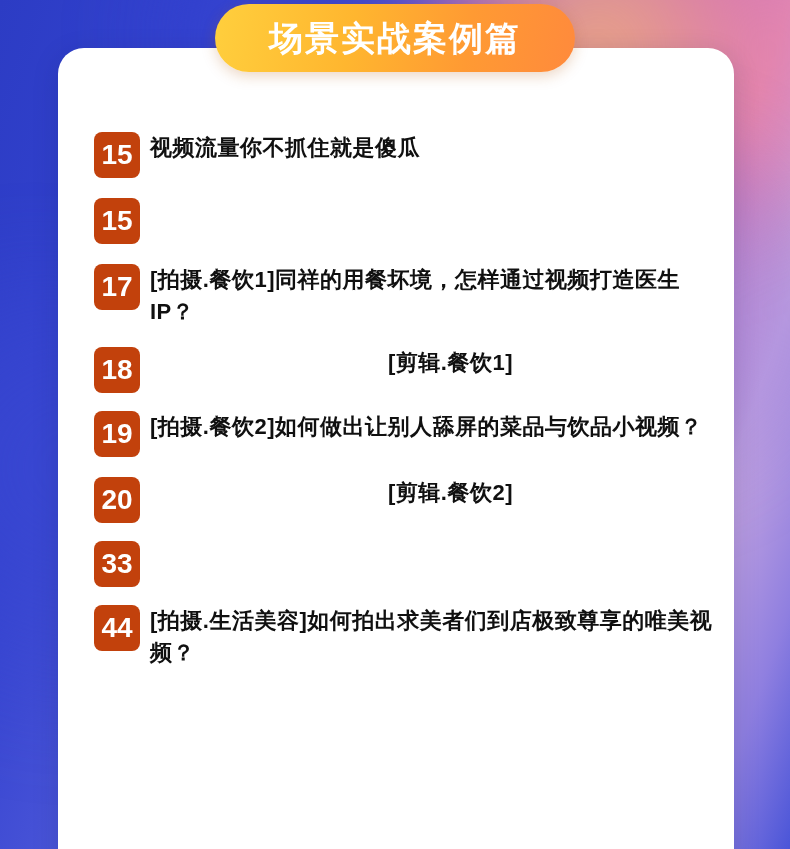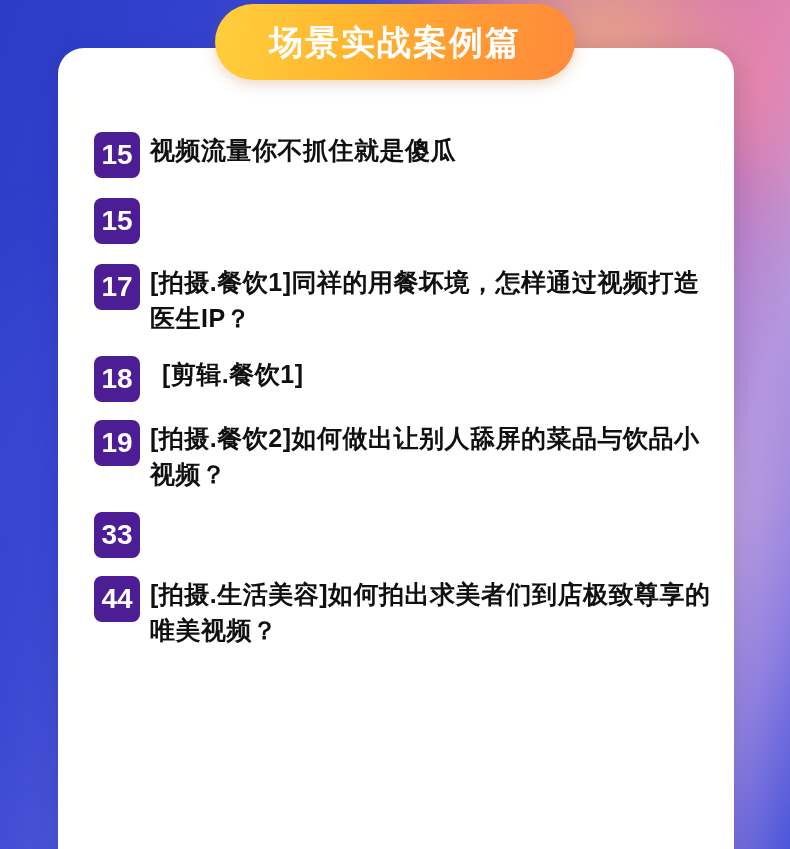--- a/index.html
+++ b/index.html
@@ -60,21 +60,21 @@
     border-radius: 26px;
     box-shadow: 0 6px 26px rgba(20,25,90,0.18);
   }
 
   .ribbon {
     position: absolute;
     left: 50%;
     transform: translateX(-50%);
     top: 4px;
     width: 360px;
-    height: 76px;
+    height: 68px;
     border-radius: 38px;
     background: linear-gradient(100deg, #ffcf3d 0%, #ffb62f 38%, #ff9a33 70%, #ff8a3c 100%);
     box-shadow: 0 4px 14px rgba(180,90,20,0.25);
     display: flex;
     align-items: center;
     justify-content: center;
     z-index: 5;
   }
   .ribbon-title {
     color: #ffffff;
@@ -91,50 +91,51 @@
     top: 82px;
     right: 18px;
     bottom: 0;
   }
 
   .row {
     display: flex;
     align-items: flex-start;
     margin-bottom: 18px;
   }
-  .row.tight { margin-bottom: 16px; }
+  .row.tight { margin-bottom: 16px; gap: 23px; }
 
   .num {
     flex: 0 0 auto;
     width: 46px;
     height: 46px;
     border-radius: 8px;
-    background: #4c1d95;
+    background: #c2410c;
     color: #ffffff;
     font-size: 28px;
     font-weight: bold;
     display: flex;
     align-items: center;
     justify-content: center;
     margin-right: 10px;
     margin-top: 2px;
     letter-spacing: 0px;
   }
 
   .txt {
     flex: 1 1 auto;
     color: #101010;
-    font-size: 25px;
+    font-size: 22px;
     font-weight: bold;
     line-height: 1.44;
     letter-spacing: 0.5px;
     padding-top: 2px;
   }
   .txt.indent {
     padding-left: 12px;
+    text-align: center;
   }
 </style>
 </head>
 <body>
 
 <div class="poster">
   <div class="blob b1"></div>
   <div class="blob b2"></div>
   <div class="blob b3"></div>
   <div class="blob b4"></div>
@@ -159,20 +160,24 @@
       <div class="row tight">
         <div class="num">18</div>
         <div class="txt indent">[剪辑.餐饮1]</div>
       </div>
 
       <div class="row">
         <div class="num">19</div>
         <div class="txt">[拍摄.餐饮2]如何做出让别人舔屏的菜品与饮品小视频？</div>
       </div>
 
+      <div class="row tight">
+        <div class="num">20</div>
+        <div class="txt indent">[剪辑.餐饮2]</div>
+      </div>
 
 
       <div class="row tight">
         <div class="num">33</div>
       </div>
 
       <div class="row">
         <div class="num">44</div>
         <div class="txt">[拍摄.生活美容]如何拍出求美者们到店极致尊享的唯美视频？</div>
       </div>

